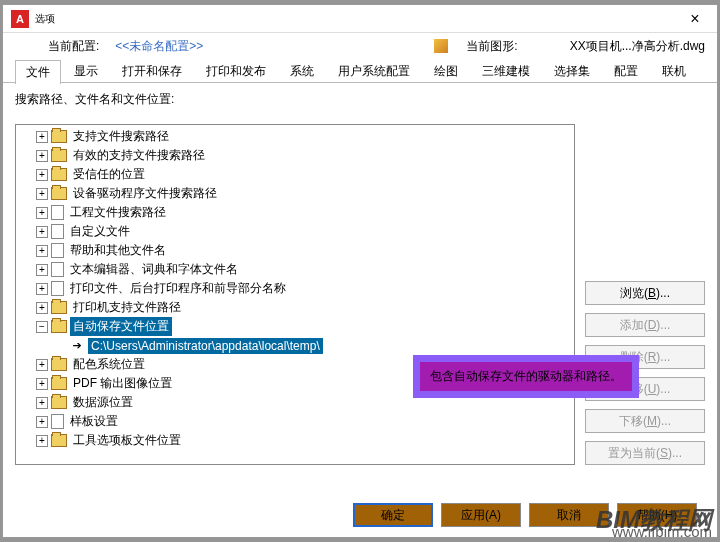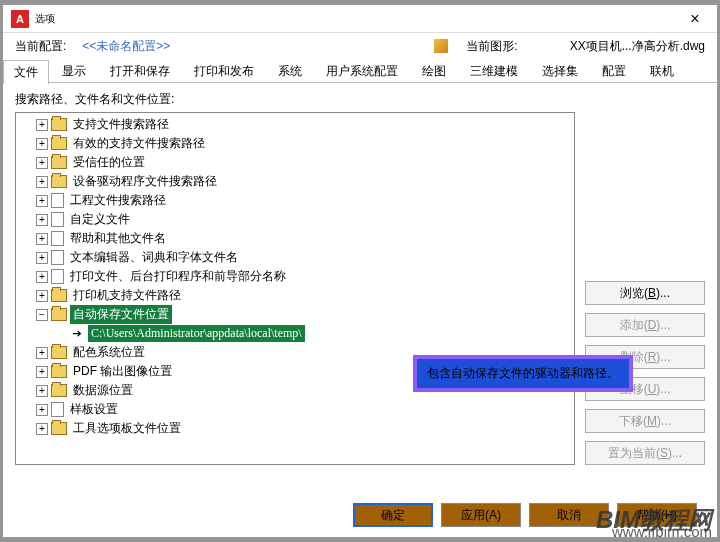--- a/index.html
+++ b/index.html
@@ -2,46 +2,46 @@
 <html><head>
 <meta charset="utf-8">
 <style>
 * { box-sizing: border-box; margin: 0; padding: 0; font-family: "Microsoft YaHei", sans-serif; font-size: 12px; }
 body { background: #959595; width: 720px; height: 542px; overflow: hidden; position: relative; }
 .window { background: #fff; width: 716px; height: 534px; position: absolute; top: 4px; left: 2px; border: 1px solid #999; }
 .titlebar { height: 28px; display: flex; align-items: center; padding: 0 8px; border-bottom: 1px solid #ddd; }
 .app-icon { width: 18px; height: 18px; background: #d82424; color: #fff; font-weight: bold; display: flex; align-items: center; justify-content: center; font-size: 11px; margin-right: 6px; }
 .title { flex: 1; font-size: 10px; }
 .close-x { width: 28px; text-align: center; font-size: 16px; cursor: pointer; }
-.profile-row { height: 26px; display: flex; align-items: center; padding: 0 12px; gap: 16px; }
+.profile-row { height: 26px; display: flex; align-items: center; padding: 0 12px; gap: 16px; margin-left: 33px; }
 .profile-val { color: #366cc3; }
 .dwg-icon { width: 14px; height: 14px; background: linear-gradient(135deg,#f0c040,#d08020); display: inline-block; margin-right: 2px; }
-.tabs { display: flex; border-bottom: 1px solid #bbb; padding: 0 0; gap: 2px; height: 24px; align-items: center; }
+.tabs { display: flex; border-bottom: 1px solid #bbb; padding: 0 12px; gap: 2px; height: 24px; align-items: center; }
 .tab { padding: 3px 10px; cursor: pointer; border: 1px solid transparent; border-bottom: none; }
 .tab.active { border-color: #bbb; background: #fff; position: relative; top: 1px; }
 .content { display: flex; padding: 8px 12px; gap: 10px; height: 390px; }
 .left { flex: 1; display: flex; flex-direction: column; }
-.section-label { margin-bottom: 4px; }
+.section-label { margin-bottom: 16px; }
 .tree-box { flex: 1; border: 1px solid #888; background: #fff; overflow-y: auto; padding: 2px; position: relative; }
 .tree-item { display: flex; align-items: center; height: 19px; white-space: nowrap; }
 .expander { width: 12px; height: 12px; border: 1px solid #888; display: flex; align-items: center; justify-content: center; font-size: 10px; line-height: 1; margin-right: 3px; cursor: pointer; }
 .expander-spacer { width: 15px; display: inline-block; }
 .folder-icon { width: 16px; height: 13px; background: #f0d060; border: 1px solid #a07020; margin-right: 3px; position: relative; }
 .folder-icon::before { content: ""; position: absolute; top: -3px; left: 0; width: 7px; height: 3px; background: #f0d060; border: 1px solid #a07020; border-bottom: none; }
 .doc-icon { width: 13px; height: 15px; background: #fff; border: 1px solid #888; margin-right: 3px; }
 .arrow-icon { width: 16px; text-align: center; margin-right: 3px; font-size: 11px; }
 .tree-label { padding: 1px 3px; }
-.tree-label.sel { background: #15803d; color: #fff; font-family: Liberation Serif, serif; }
+.tree-label.sel { background: #0369a1; color: #fff; }
 .indent-1 { padding-left: 18px; }
 .indent-2 { padding-left: 36px; }
 .right { width: 120px; display: flex; flex-direction: column; gap: 8px; padding-top: 18px; justify-content: flex-end; }
 .side-btn { height: 24px; border: 1px solid #aaa; background: #f4f4f4; cursor: pointer; display: flex; align-items: center; justify-content: center; }
 .side-btn.disabled { color: #999; }
 .side-btn .ul { text-decoration: underline; }
-.tooltip { position: absolute; left: 410px; top: 350px; background: #1d4ed8; border: 4px solid #8b5cf6; padding: 6px 10px; z-index: 10; }
+.tooltip { position: absolute; left: 410px; top: 350px; background: #a21caf; border: 7px solid #8b5cf6; padding: 6px 10px; z-index: 10; }
 .footer { position: absolute; bottom: 10px; right: 20px; display: flex; gap: 8px; align-items: center; }
 .footer-btn { height: 24px; min-width: 80px; border: 1px solid #888; background: #a16207; cursor: pointer; display: flex; align-items: center; justify-content: center; padding: 0 10px; }
 .footer-btn.primary { border: 2px solid #2266cc; }
 .watermark { position: absolute; right: 8px; bottom: 6px; font-size: 24px; font-weight: 900; font-style: italic; color: #333; opacity: 0.85; pointer-events: none; font-family: Arial; }
 .watermark-sub { position: absolute; right: 8px; bottom: 2px; font-size: 15px; color: #444; opacity: 0.85; pointer-events: none; }
 </style>
 </head>
 <body>
 
 <div class="window">

